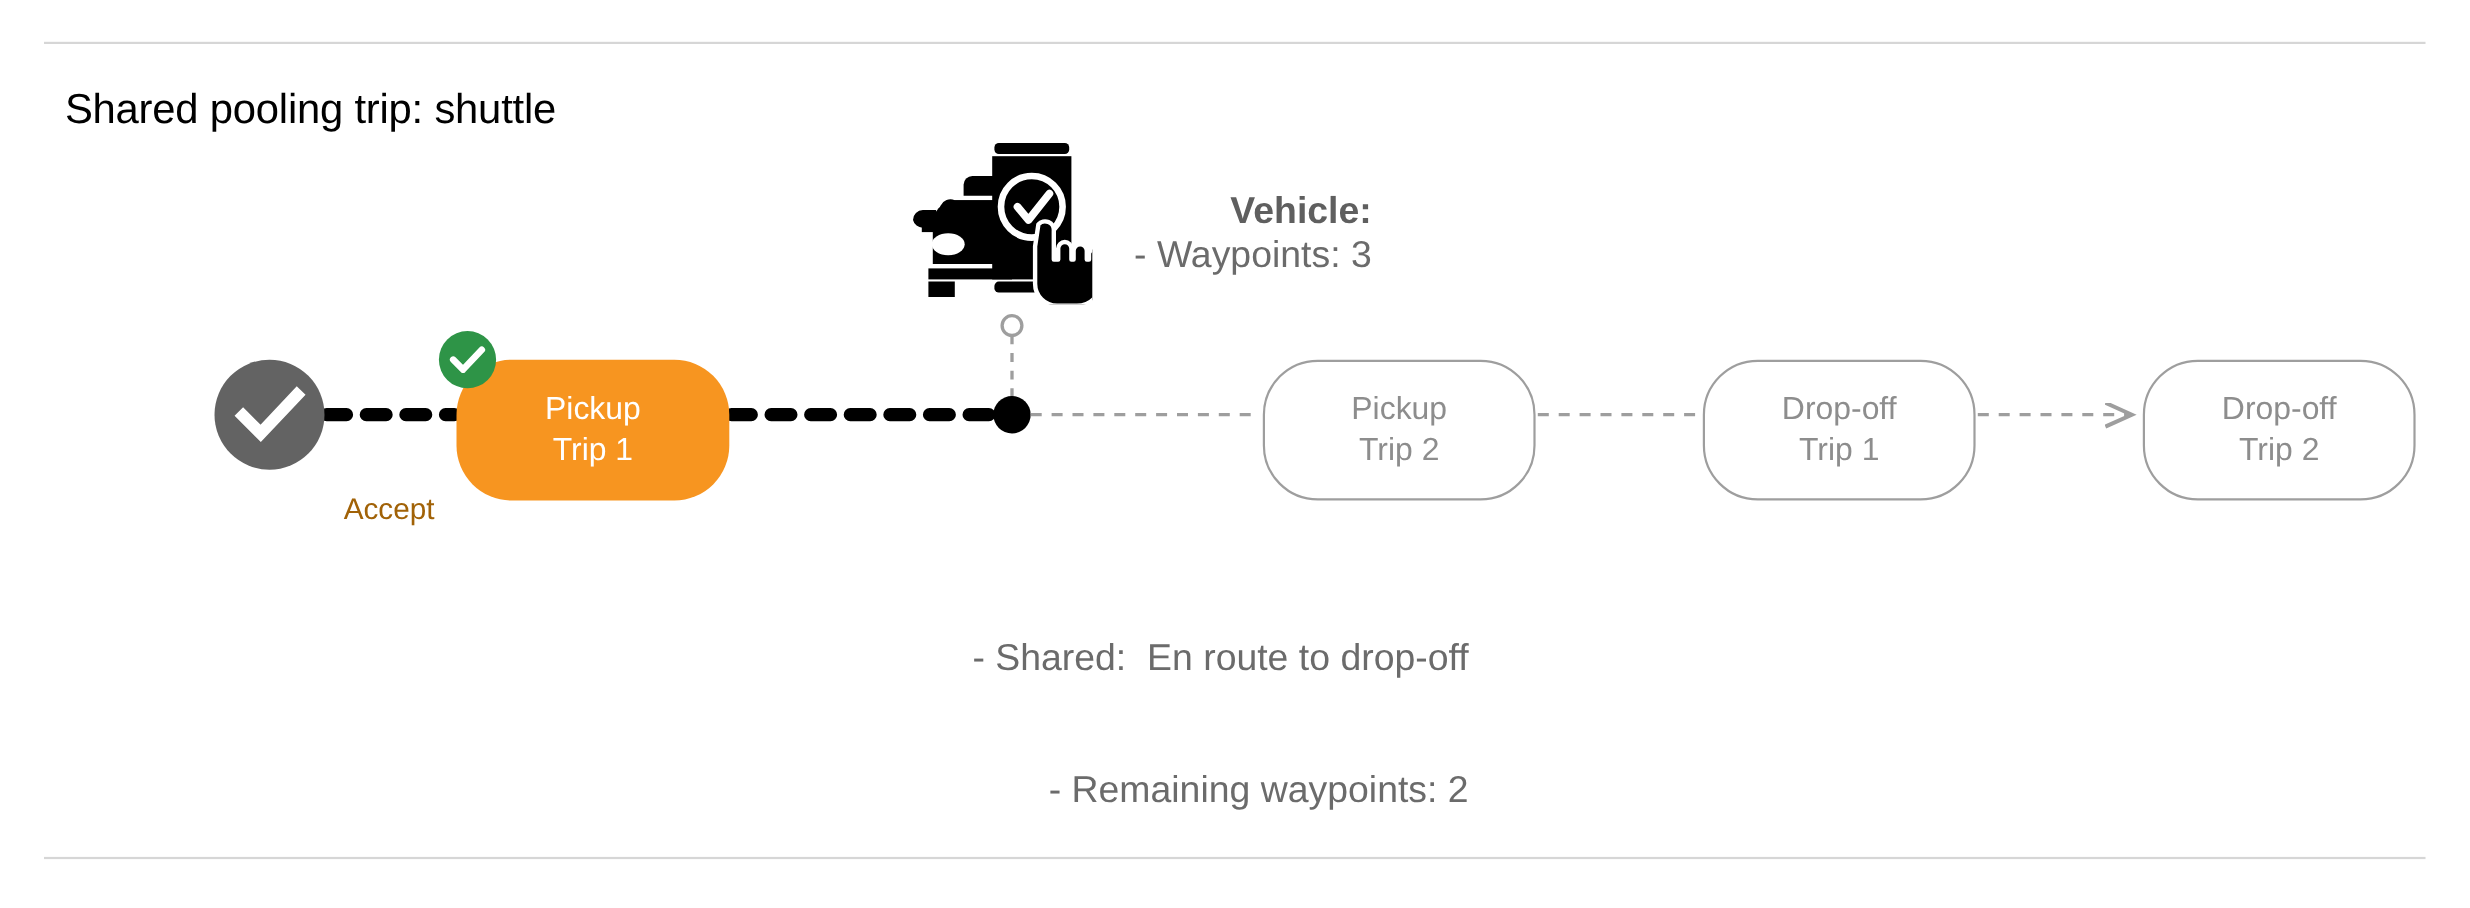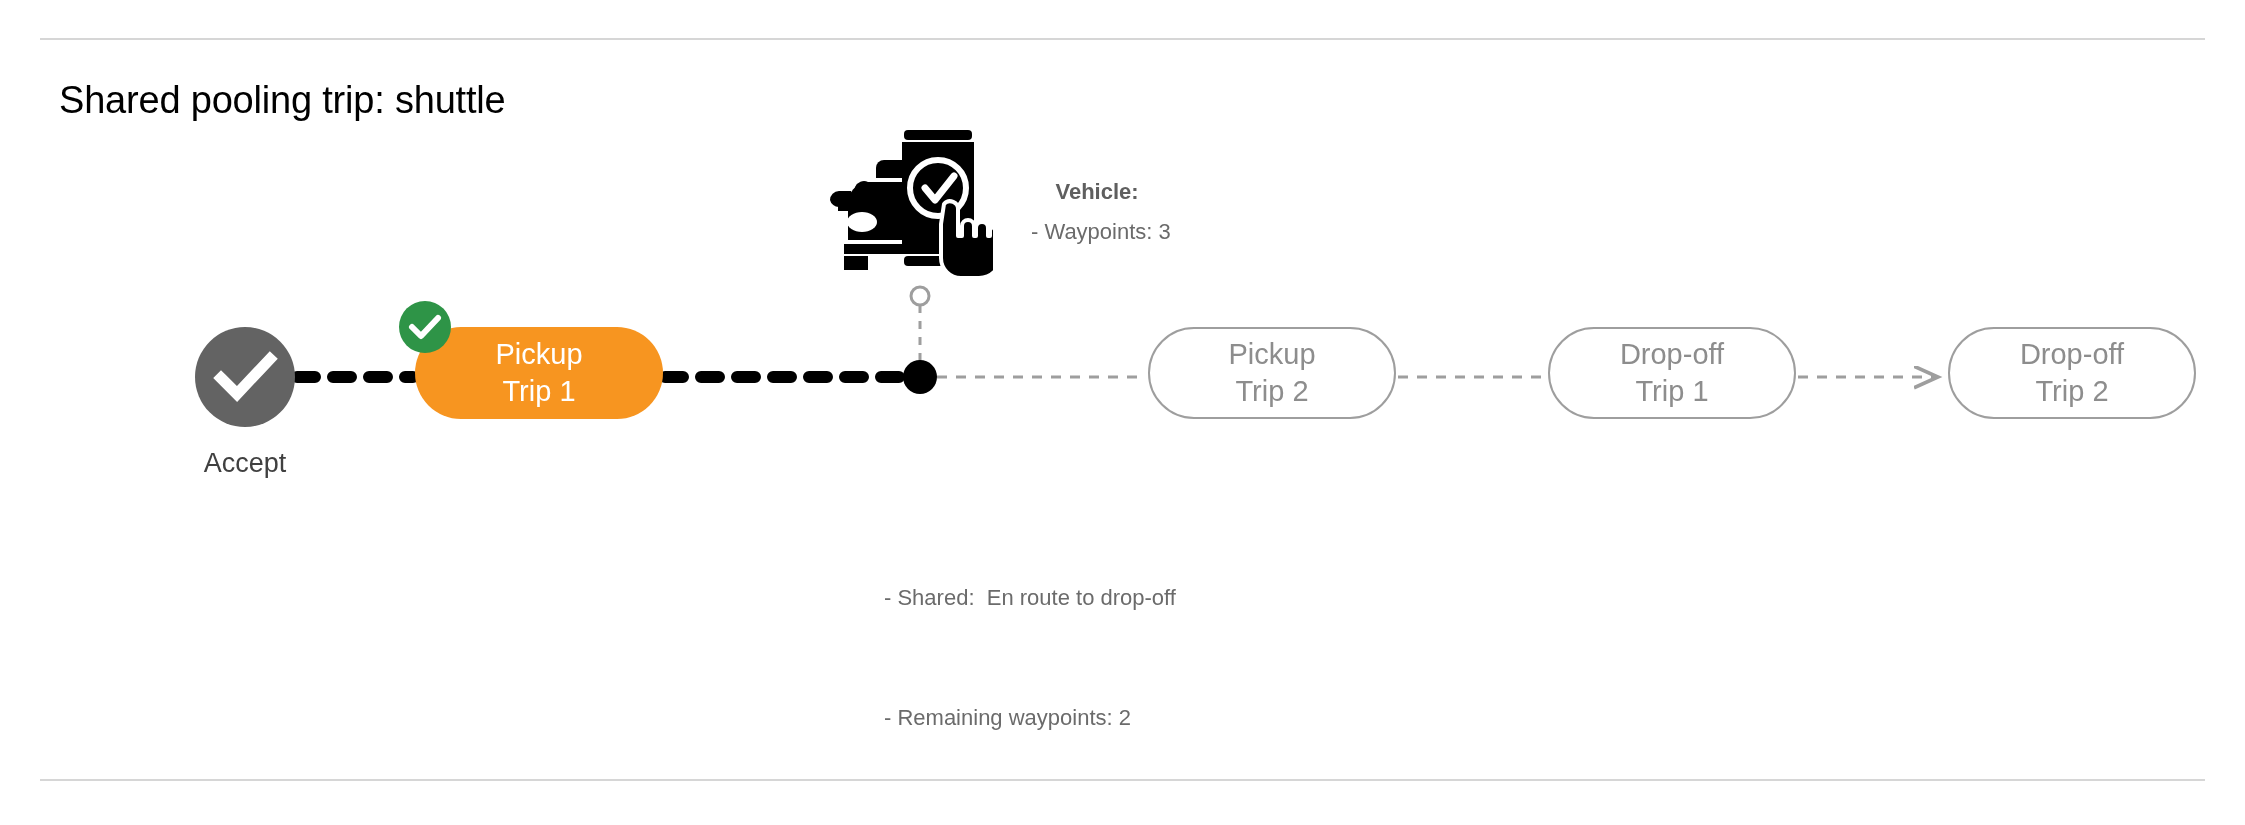--- a/index.html
+++ b/index.html
@@ -61,32 +61,32 @@
     height: 100px;
     border-radius: 50%;
     background: #636363;
   }
   #accept-node svg { display: block; }
   #accept-label {
     position: absolute;
     left: 95px;
     top: 443px;
     width: 300px;
-    text-align: center;
+    text-align: right;
     font-size: 27px;
     line-height: 40px;
-    color: #404040;
+    color: #a16207;
   }
 
   
   .pill {
     position: absolute;
     top: 327px;
     width: 248px;
-    height: 92px;
+    height: 128px;
     border-radius: 50px;
     box-sizing: border-box;
     display: flex;
     flex-direction: column;
     align-items: center;
     justify-content: center;
     font-size: 29px;
     line-height: 37px;
   }
   .pill-line { display: block; white-space: nowrap; }
@@ -127,23 +127,24 @@
     left: 818px;
     top: 122px;
     width: 175px;
     height: 155px;
   }
 
   
   .info-block {
     position: absolute;
     color: #6b6b6b;
-    font-size: 22px;
+    font-size: 34px;
     line-height: 40px;
     white-space: pre;
+    text-align: right;
   }
   .info-head { font-weight: bold; color: #5f5f5f; }
 
   #vehicle-info { left: 1031px; top: 132px; }
   #trip-info    { left: 884px;  top: 498px; }
 </style>
 </head>
 <body>
 
 <div id="canvas">

